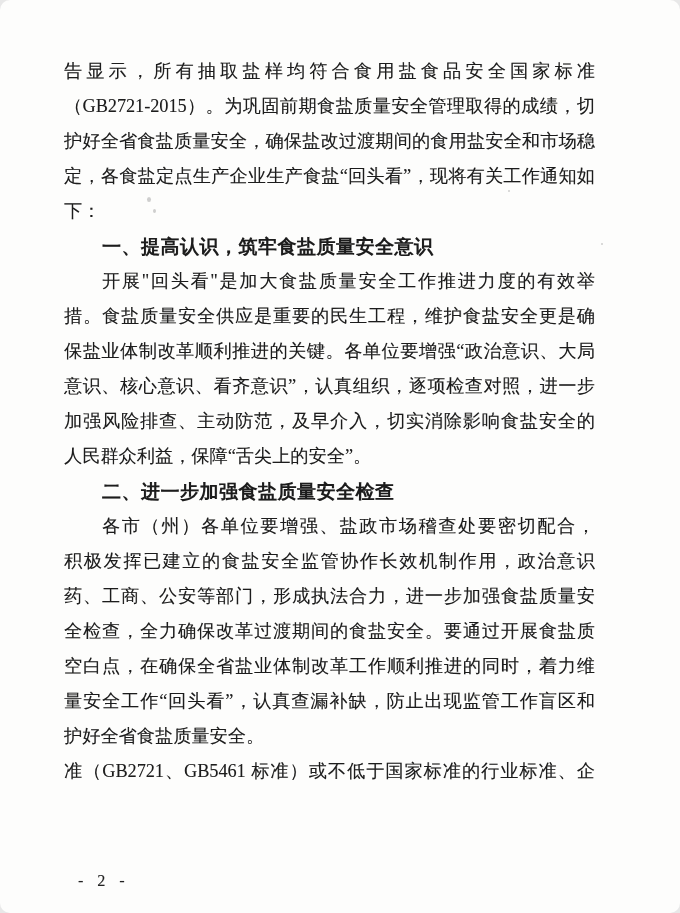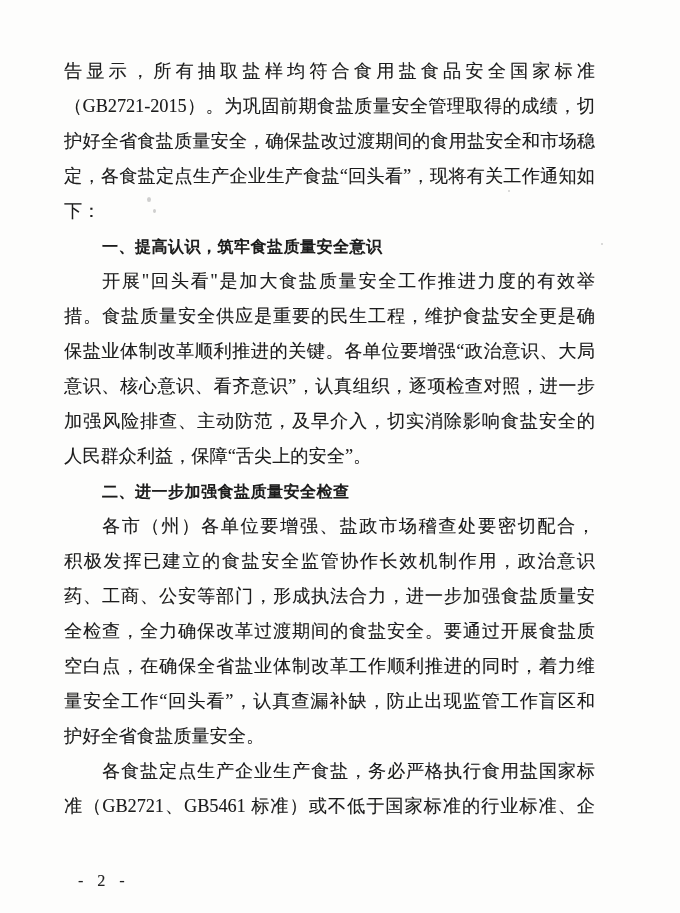--- a/index.html
+++ b/index.html
@@ -9,20 +9,21 @@
   }
   .page {
     position: relative;
     width: 680px;
     height: 913px;
     margin: 0 auto;
     background: #fdfdfc;
     overflow: hidden;
     color: #1c1c1c;
     font-family: "Liberation Serif", "DejaVu Serif", serif;
+    border-radius: 10px;
   }
   .doc-body {
     position: absolute;
     left: 64px;
     top: 54px;
     width: 531px;
   }
   .block { margin: 0; }
   .line {
     height: 35px;
@@ -31,21 +32,21 @@
     text-align: justify;
     text-align-last: justify;
     text-shadow: 0.3px 0.3px 0 rgba(40,40,40,0.35);
     overflow: hidden;
   }
   .line.last { text-align-last: left; }
   .line.indent { text-indent: 38px; }
   .block.heading .line {
     font-family: "Liberation Sans", "DejaVu Sans", sans-serif;
     font-weight: bold;
-    font-size: 16px;
+    font-size: 19px;
     letter-spacing: 0.5px;
     text-align-last: left;
   }
   .page-footer {
     position: absolute;
     left: 78px;
     top: 870px;
     font-size: 16px;
     line-height: 22px;
     letter-spacing: 5px;
@@ -93,21 +94,20 @@
       <div class="block body">
         <div class="line indent">各市（州）各单位要增强、盐政市场稽查处要密切配合，</div>
         <div class="line">积极发挥已建立的食盐安全监管协作长效机制作用，政治意识</div>
         <div class="line">药、工商、公安等部门，形成执法合力，进一步加强食盐质量安</div>
         <div class="line">全检查，全力确保改革过渡期间的食盐安全。要通过开展食盐质</div>
         <div class="line">空白点，在确保全省盐业体制改革工作顺利推进的同时，着力维</div>
         <div class="line">量安全工作“回头看”，认真查漏补缺，防止出现监管工作盲区和</div>
         <div class="line last">护好全省食盐质量安全。</div>
       </div>
       <div class="block body">
-        <div class="line indent">各食盐定点生产企业生产食盐，务必严格执行食用盐国家标</div>
         <div class="line">准（GB2721、GB5461 标准）或不低于国家标准的行业标准、企</div>
       </div>
     </div>
 
   <div class="page-footer">- 2 -</div>
 
   <div class="speck s1"></div>
   <div class="speck s2"></div>
   <div class="speck s3"></div>
   <div class="speck s4"></div>

